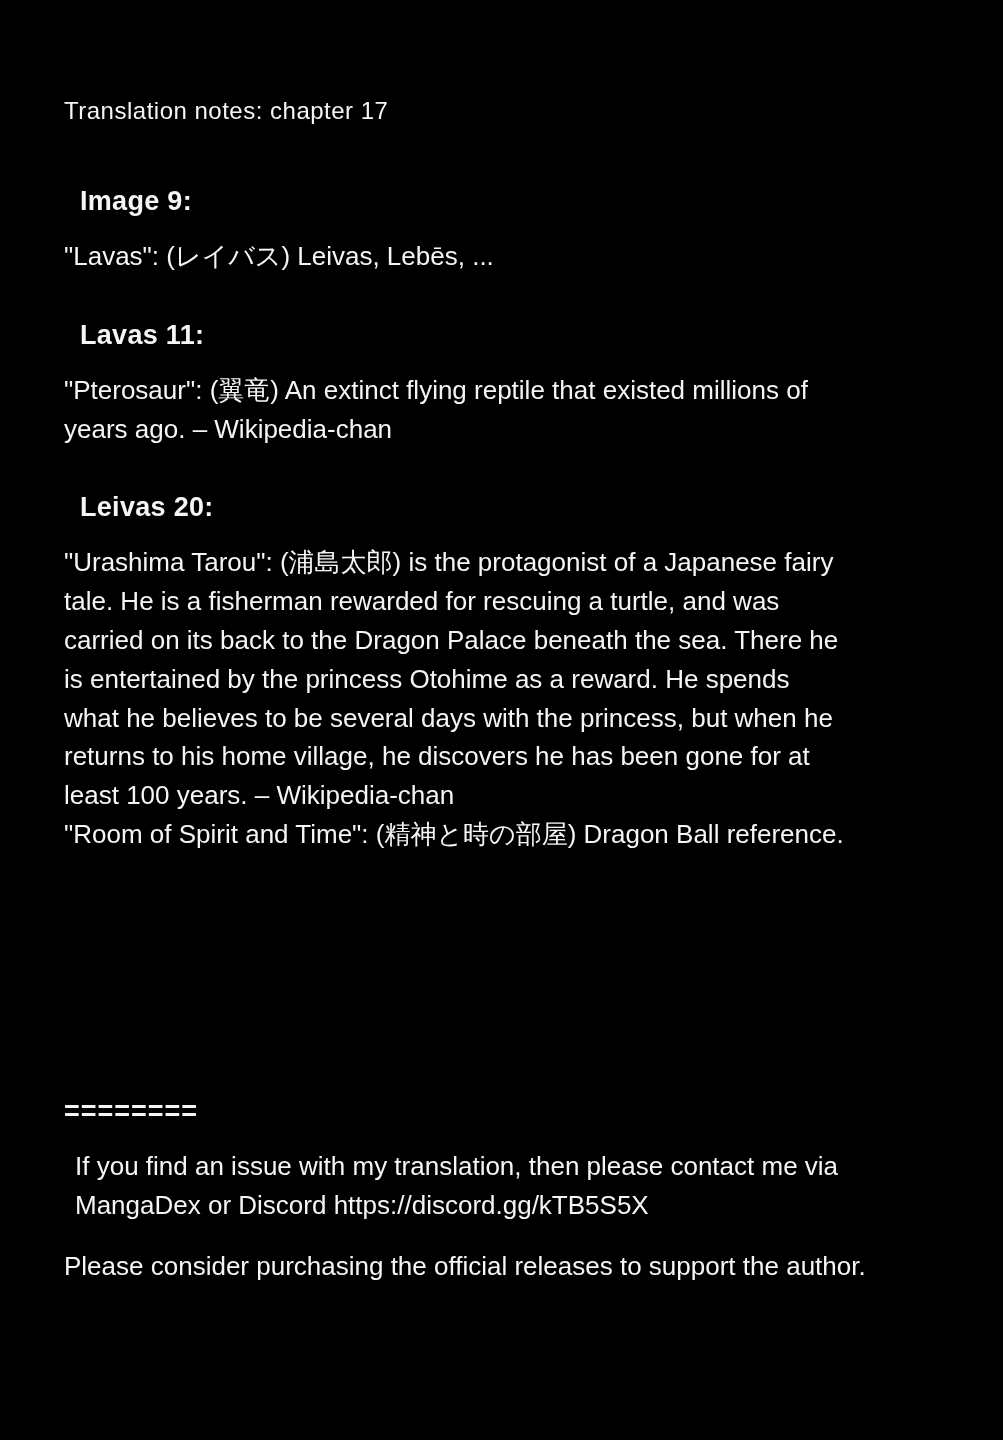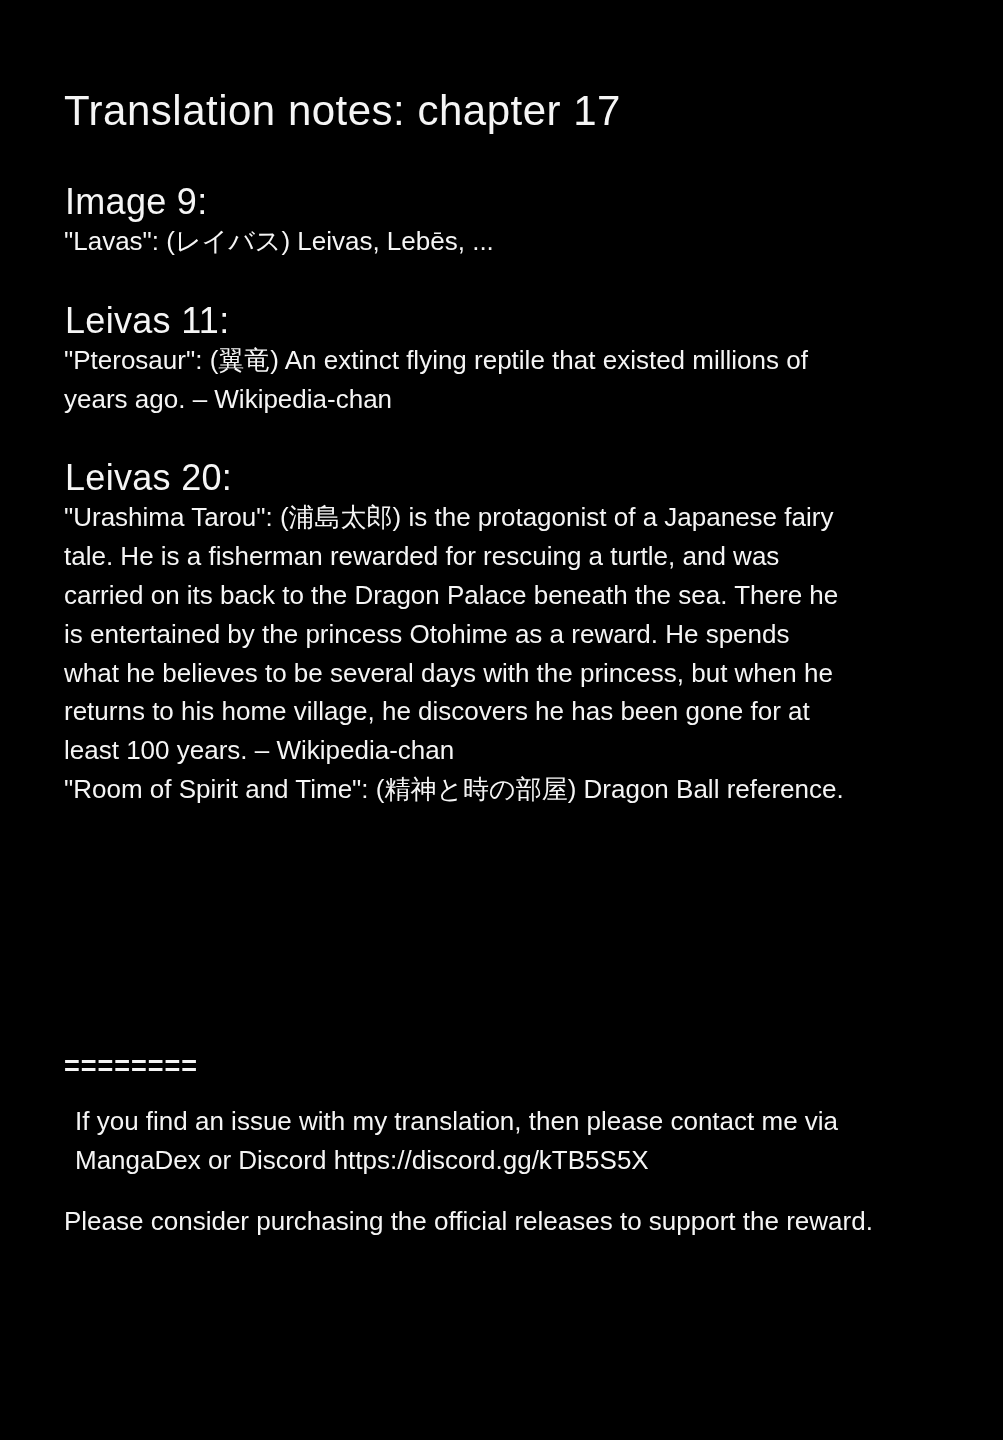--- a/index.html
+++ b/index.html
@@ -12,35 +12,35 @@
     width: 1003px;
     height: 1440px;
     background: #000000;
     color: #f5f5f5;
     font-family: "Liberation Sans", sans-serif;
     overflow: hidden;
     box-sizing: border-box;
     padding: 0 56px 0 64px;
   }
   .page-title {
-    font-size: 42px;
+    font-size: 24px;
     font-weight: 400;
     line-height: 42px;
     letter-spacing: 0.5px;
     margin: 0;
     padding-top: 90px;
     margin-bottom: 50px;
   }
   .section { margin: 0; }
   .section-header {
-    font-size: 36px;
-    font-weight: 400;
+    font-size: 27px;
+    font-weight: 700;
     line-height: 39px;
     letter-spacing: 0.3px;
-    margin: 1px;
+    margin: 16px;
   }
   .section-body {
     font-size: 26px;
     font-weight: 400;
     line-height: 38.8px;
     margin: 0 0 40px 0;
     white-space: pre-line;
   }
   .separator {
     font-size: 27px;
@@ -69,21 +69,21 @@
 <div class="page">
 
   <h1 class="page-title">Translation notes: chapter 17</h1>
 
   <div class="section">
     <h2 class="section-header">Image 9:</h2>
     <p class="section-body">"Lavas": (レイバス) Leivas, Lebēs, ...</p>
   </div>
 
   <div class="section">
-    <h2 class="section-header">Leivas 11:</h2>
+    <h2 class="section-header">Lavas 11:</h2>
     <p class="section-body">"Pterosaur": (翼竜) An extinct flying reptile that existed millions of
 years ago. – Wikipedia-chan</p>
   </div>
 
 
   <div class="section">
     <h2 class="section-header">Leivas 20:</h2>
     <p class="section-body">"Urashima Tarou": (浦島太郎) is the protagonist of a Japanese fairy
 tale. He is a fisherman rewarded for rescuing a turtle, and was
 carried on its back to the Dragon Palace beneath the sea. There he
@@ -92,15 +92,15 @@
 returns to his home village, he discovers he has been gone for at
 least 100 years. – Wikipedia-chan
 "Room of Spirit and Time": (精神と時の部屋) Dragon Ball reference.</p>
   </div>
 
   <div class="separator">========</div>
 
   <p class="footer-contact">If you find an issue with my translation, then please contact me via
 MangaDex or Discord https://discord.gg/kTB5S5X</p>
 
-  <p class="footer-support">Please consider purchasing the official releases to support the reward.</p>
+  <p class="footer-support">Please consider purchasing the official releases to support the author.</p>
 
 </div>
 
 </body></html>

